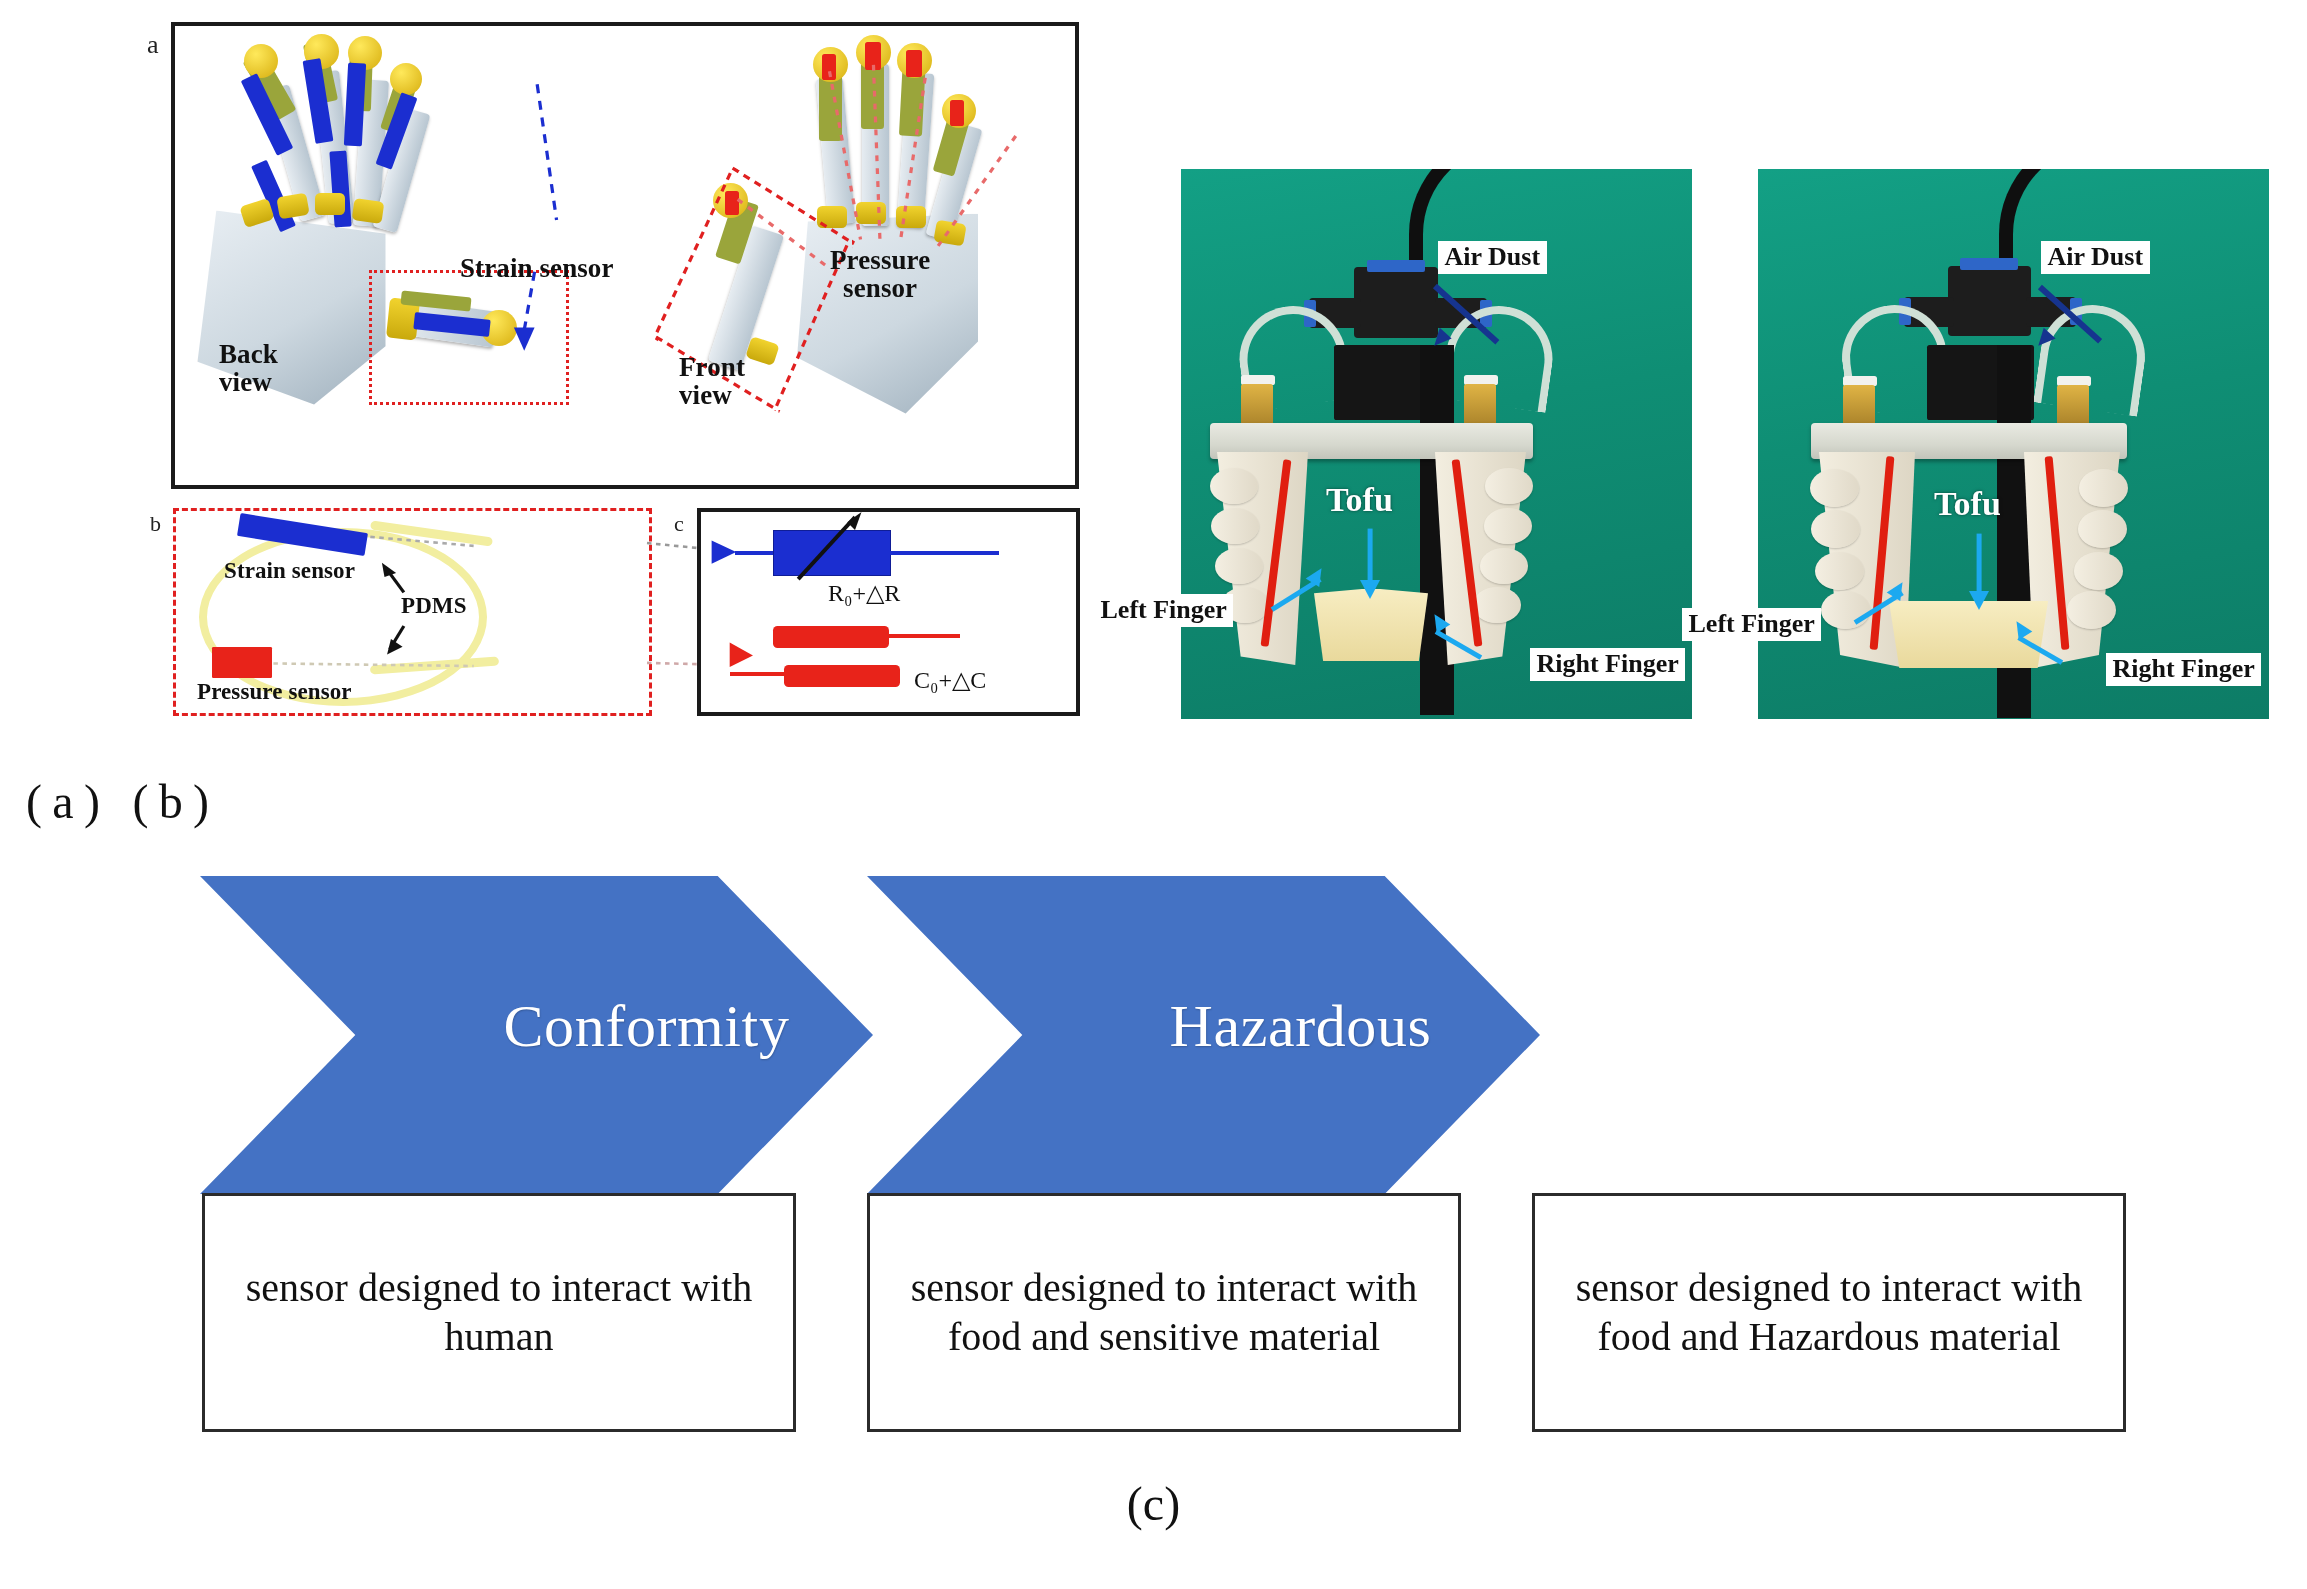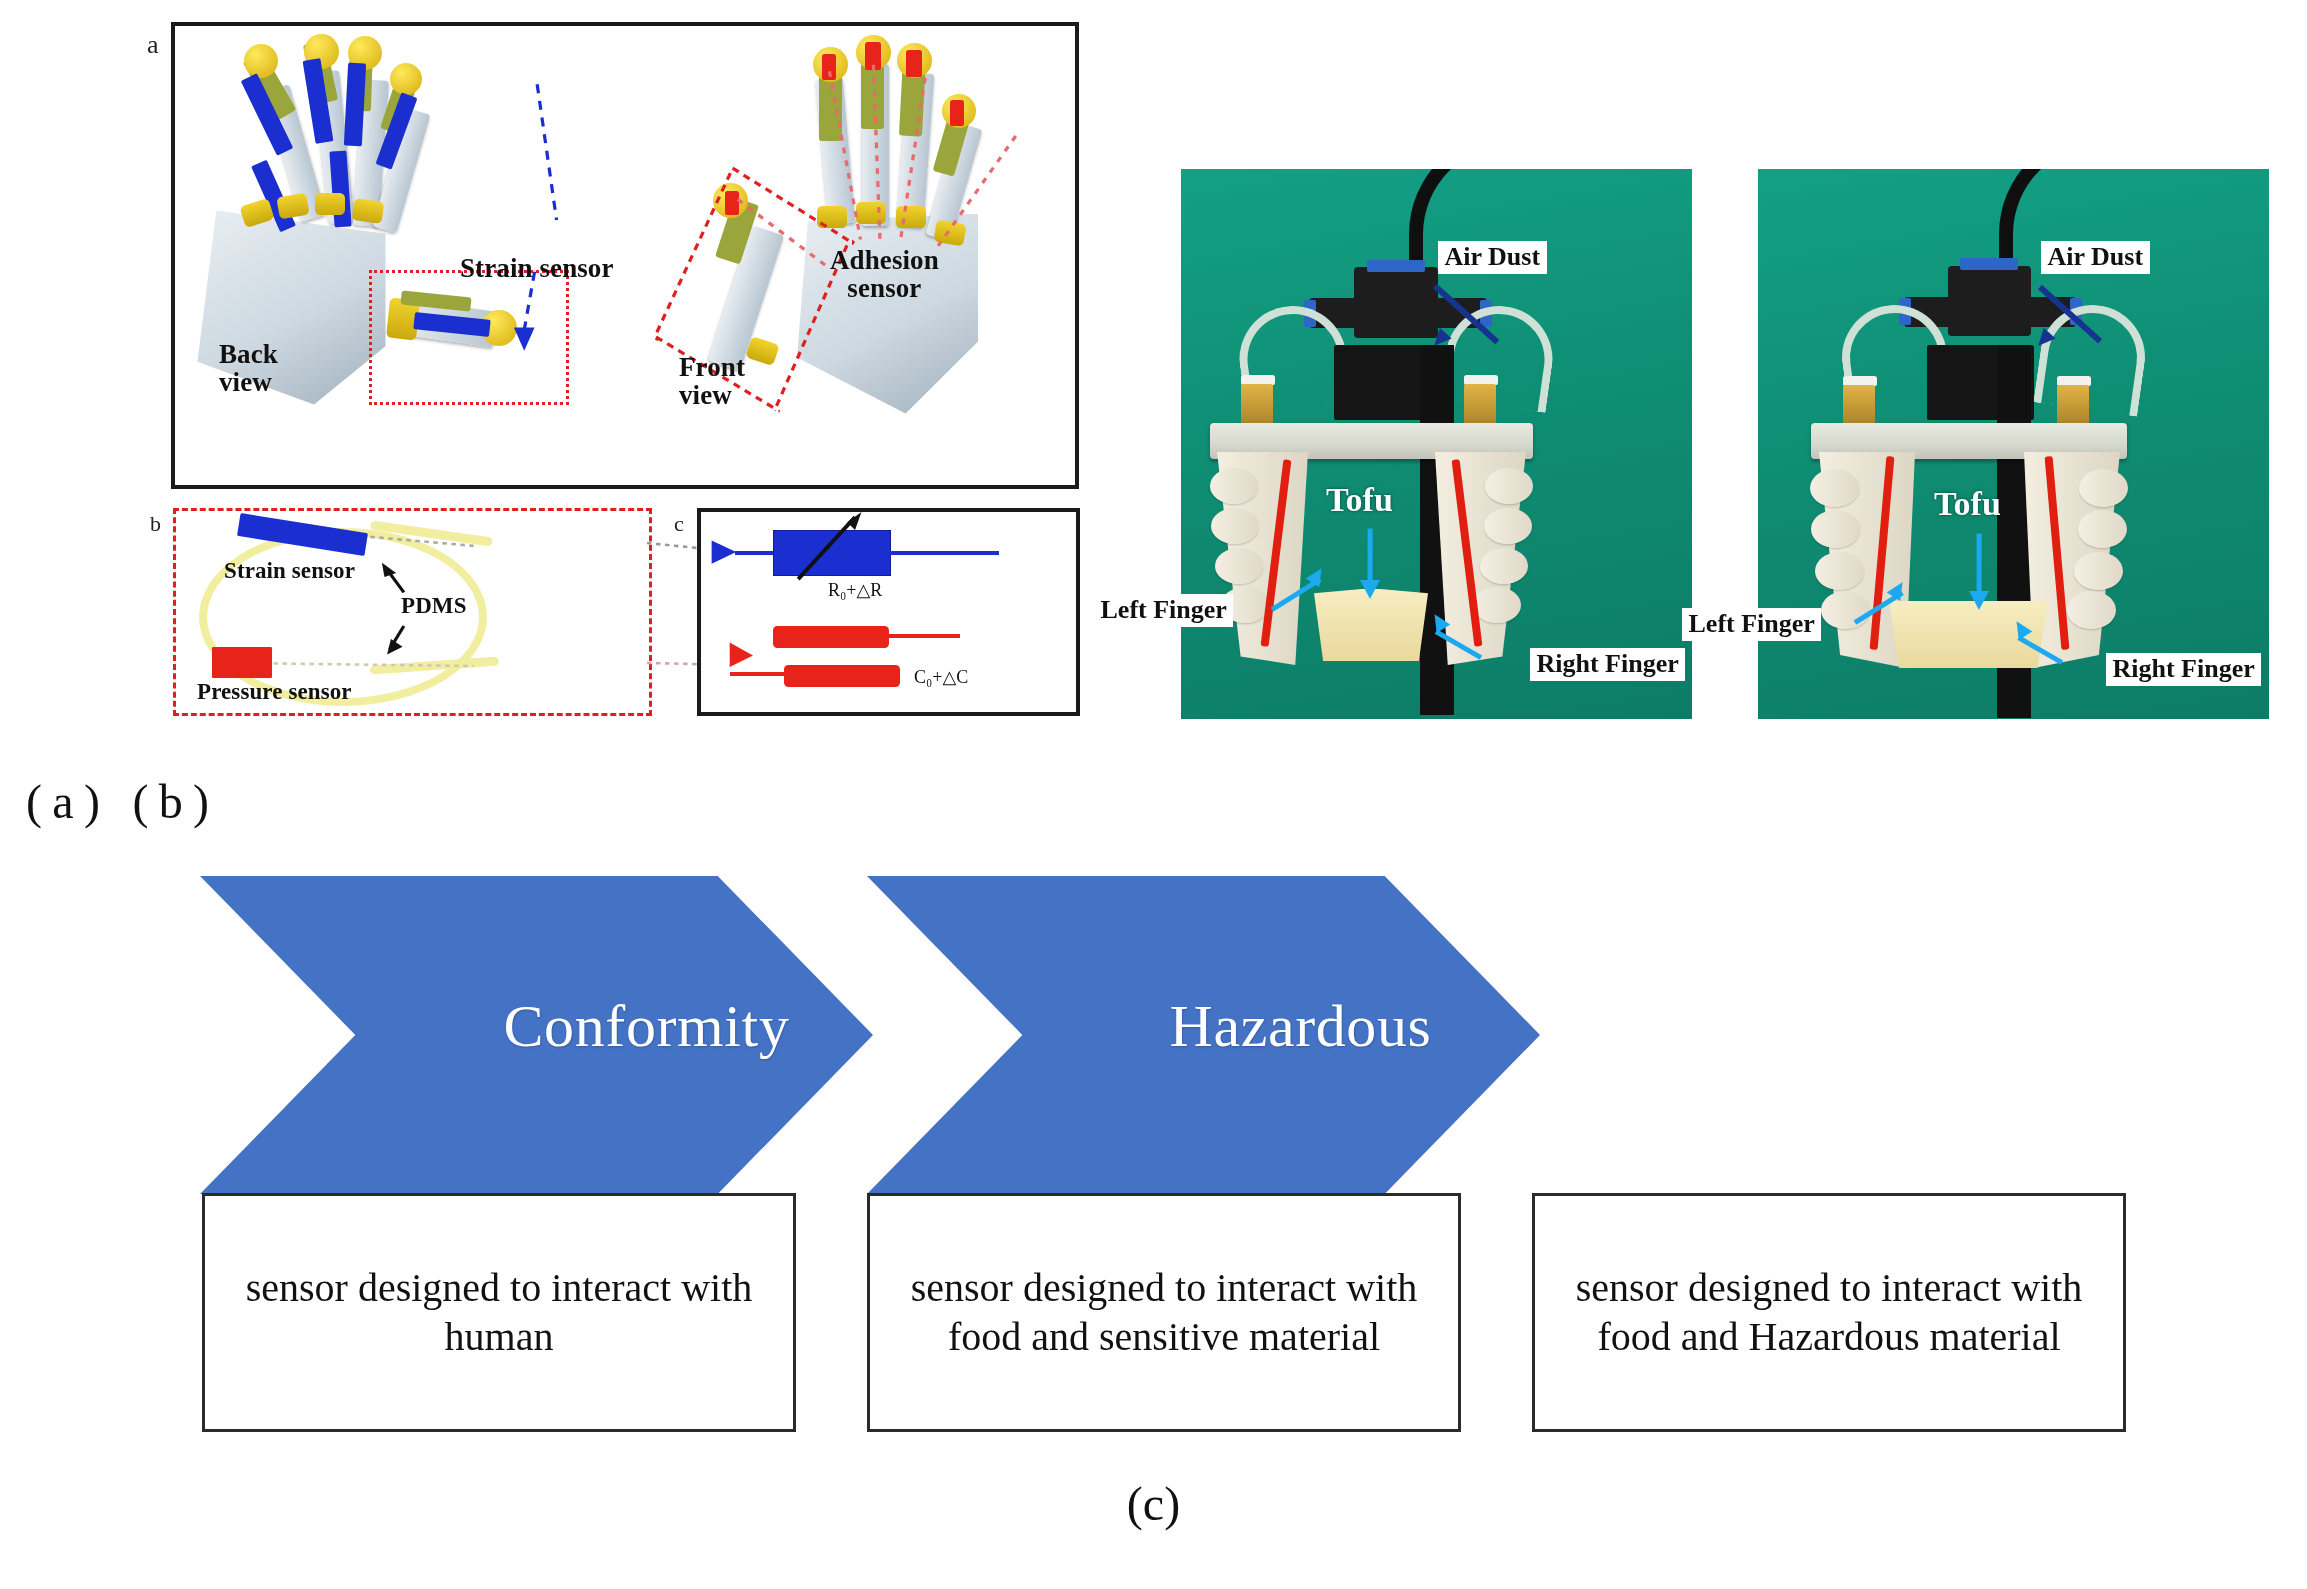--- a/index.html
+++ b/index.html
@@ -34,21 +34,21 @@
   .pdmsloop{position:absolute;border:8.4px solid #f2eea0;border-radius:50%;background:transparent;}
 
   
   #panel-c-box{position:absolute;left:697px;top:508px;width:383px;height:208px;
       border:4.5px solid #1a1a1a;box-sizing:border-box;background:#fff;}
   #panel-c-letter{position:absolute;left:674px;top:511px;font-size:22px;color:#222;}
   .res{position:absolute;background:#1b2ed0;border:1.3px solid #0f1d96;}
   .cap{position:absolute;background:#e8231a;border-radius:4.5px;}
   .wire-b{position:absolute;background:#1b2ed0;height:3.9px;}
   .wire-r{position:absolute;background:#e8231a;height:3.9px;}
-  .formula{position:absolute;font-family:"Liberation Serif",serif;font-size:18px;color:#111;}
+  .formula{position:absolute;font-family:"Liberation Serif",serif;font-size:24px;color:#111;}
 
   
   .photo{position:absolute;top:169px;width:511px;height:550px;overflow:hidden;
      background:linear-gradient(170deg,#13a085 0%,#0f8e74 45%,#0d7c66 100%);}
   #photo-1{left:1181px;}
   #photo-2{left:1758px;}
   .ph-stem{position:absolute;left:50%;transform:translateX(-50%);width:34px;background:#111;}
   .ph-block{position:absolute;background:#151515;border-radius:2.6px;}
   .ph-plate{position:absolute;background:linear-gradient(180deg,#e9eae2 0%,#d6d8ce 60%,#c2c4ba 100%);
      border-radius:3.9px;box-shadow:0 2.6px 3.9px rgba(0,0,0,.3);}
@@ -203,21 +203,21 @@
     </svg>
 
     <div style="position:absolute;left:194px;top:244px;width:194px;height:129px;
       border:3.2px dotted #e02020;background:transparent;"></div>
 
     <div class="lbl" style="left:285px;top:228px;font-size:27px;">Strain sensor</div>
     <div class="lbl" style="left:44px;top:314px;font-size:27px;white-space:pre-line;"><span>Back
 view</span></div>
     <div class="lbl" style="left:504px;top:327px;font-size:27px;white-space:pre-line;"><span>Front
 view</span></div>
-    <div class="lbl" style="left:655px;top:220px;font-size:27px;white-space:pre-line;text-align:center;"><span>Adhesion
+    <div class="lbl" style="left:655px;top:220px;font-size:27px;white-space:pre-line;text-align:center;"><span>Pressure
 sensor</span></div>
   </div>
 
   <div id="panel-b-letter">b</div>
   <div id="panel-b-box">
 
     <div class="pdmsloop" style="left:23px;top:17px;width:272px;height:162px;
          clip-path:polygon(0 0,100% 0,100% 100%,0 100%);"></div>
     <div style="position:absolute;left:194px;top:18px;width:123px;height:9px;background:#f2eea0;
          transform:rotate(8deg);border-radius:4.5px;"></div>

